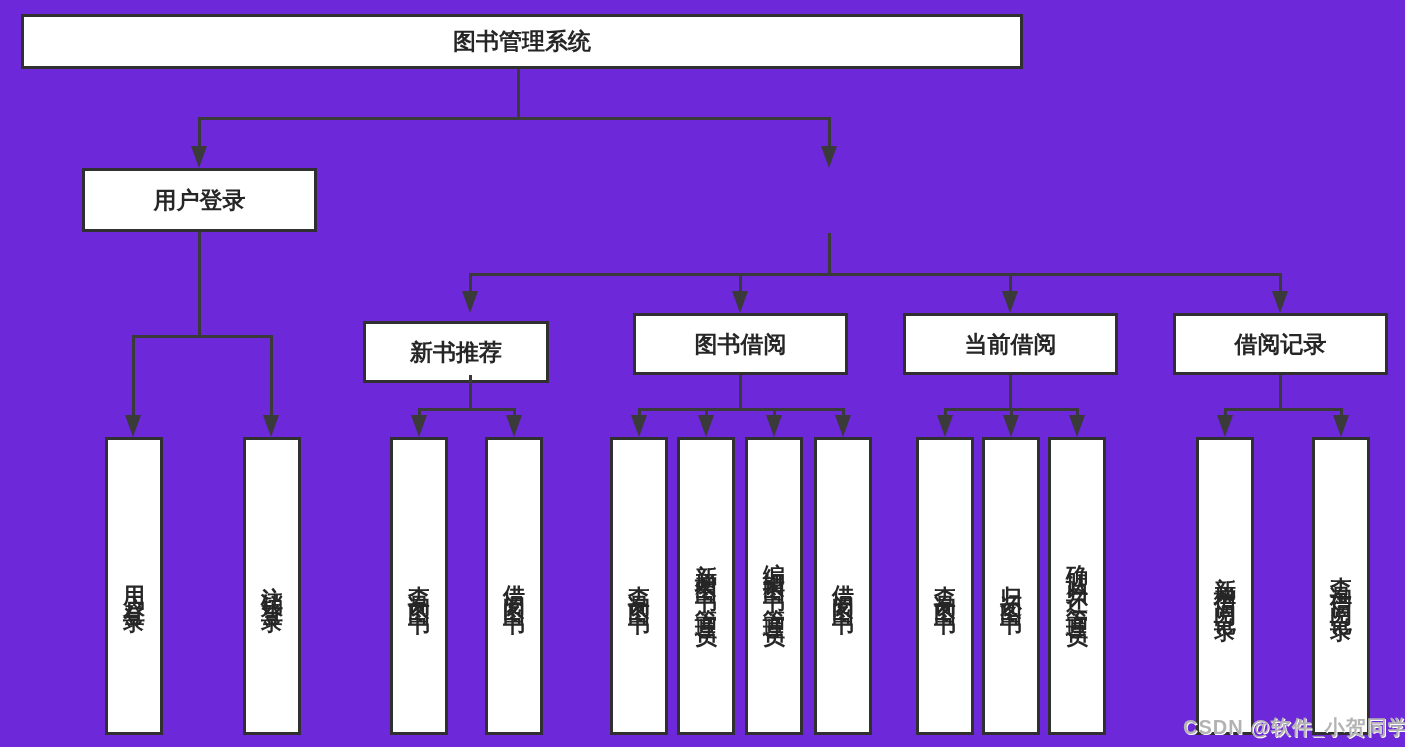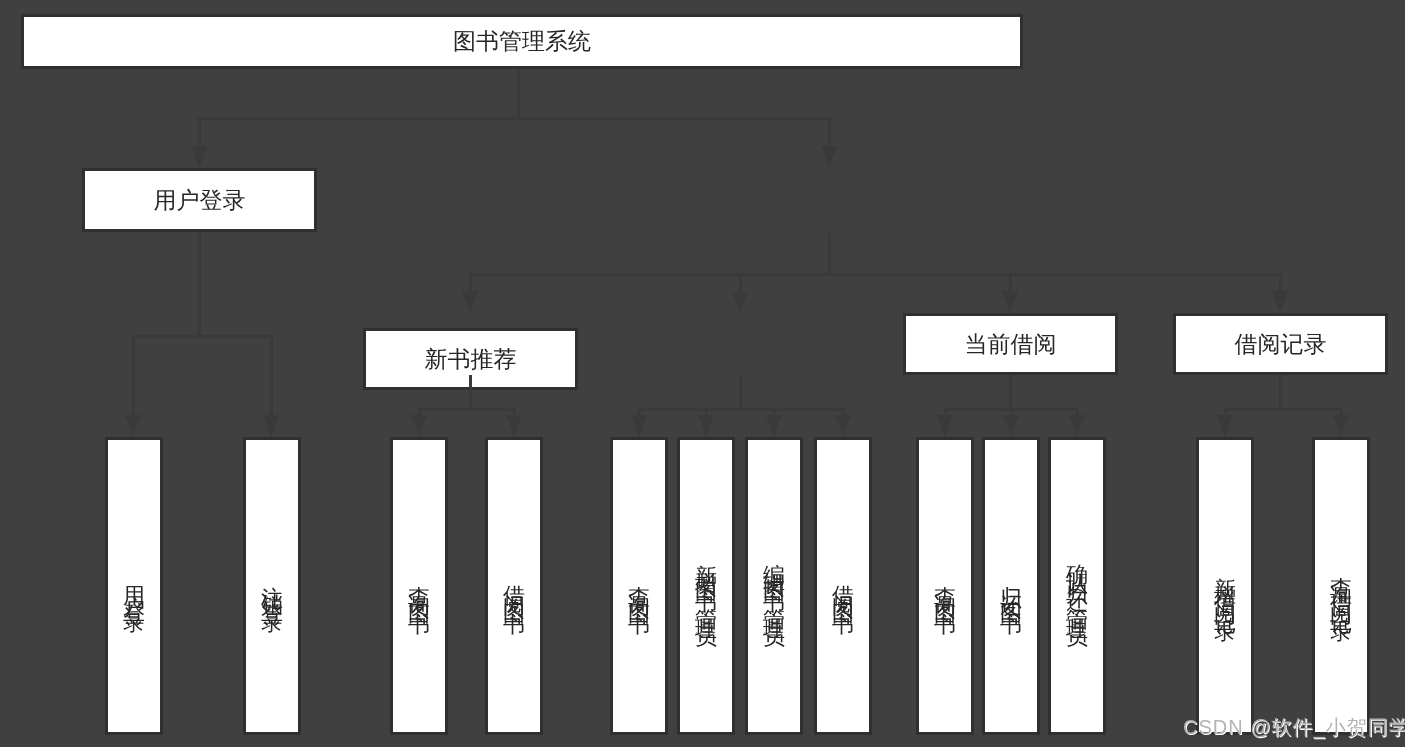--- a/index.html
+++ b/index.html
@@ -1,23 +1,24 @@
 <!DOCTYPE html>
 <html><head>
 <meta charset="utf-8">
 <style>
   * { margin: 0; padding: 0; box-sizing: border-box; }
   html, body { background: #ffffff; }
   #canvas {
     position: relative;
     width: 1405px;
     height: 747px;
-    background: #404040;
+    background: #6d28d9;
     font-family: "Liberation Sans", sans-serif;
     overflow: hidden;
+    font-weight: bold;
   }
   .box {
     position: absolute;
     border: 3px solid #303030;
     background: #ffffff;
     display: flex;
     align-items: center;
     justify-content: center;
     color: #262626;
   }
@@ -59,22 +60,25 @@
 <div id="canvas">
 
   <div class="box hbox" style="left:21px; top:14px; width:1002px; height:55px;">
     <span>图书管理系统</span>
   </div>
 
   <div class="box hbox" style="left:82px; top:168px; width:235px; height:64px;">
     <span>用户登录</span>
   </div>
 
-  <div class="box hbox" style="left:363px; top:328px; width:215px; height:62px;">
+  <div class="box hbox" style="left:363px; top:321px; width:186px; height:62px;">
     <span>新书推荐</span>
+  </div>
+  <div class="box hbox" style="left:633px; top:313px; width:215px; height:62px;">
+    <span>图书借阅</span>
   </div>
   <div class="box hbox" style="left:903px; top:313px; width:215px; height:62px;">
     <span>当前借阅</span>
   </div>
   <div class="box hbox" style="left:1173px; top:313px; width:215px; height:62px;">
     <span>借阅记录</span>
   </div>
 
   <div class="box vbox" style="left:105px; top:437px; width:58px; height:298px;">
     <span>用户登录</span>

